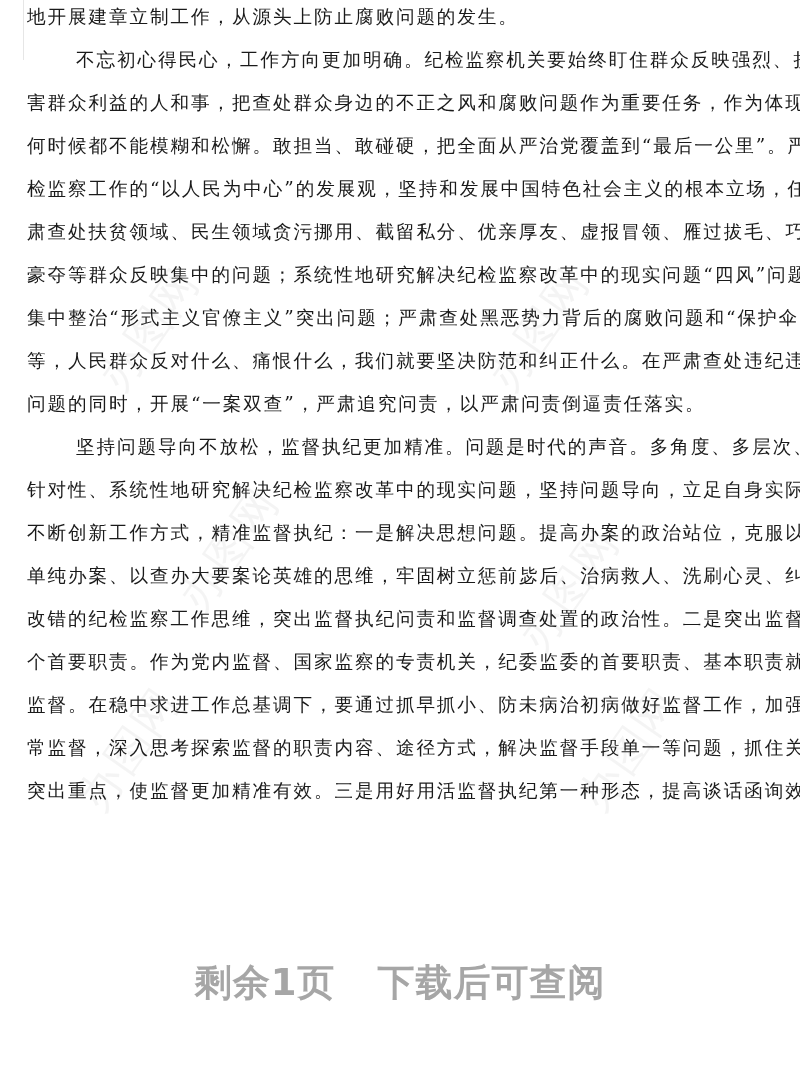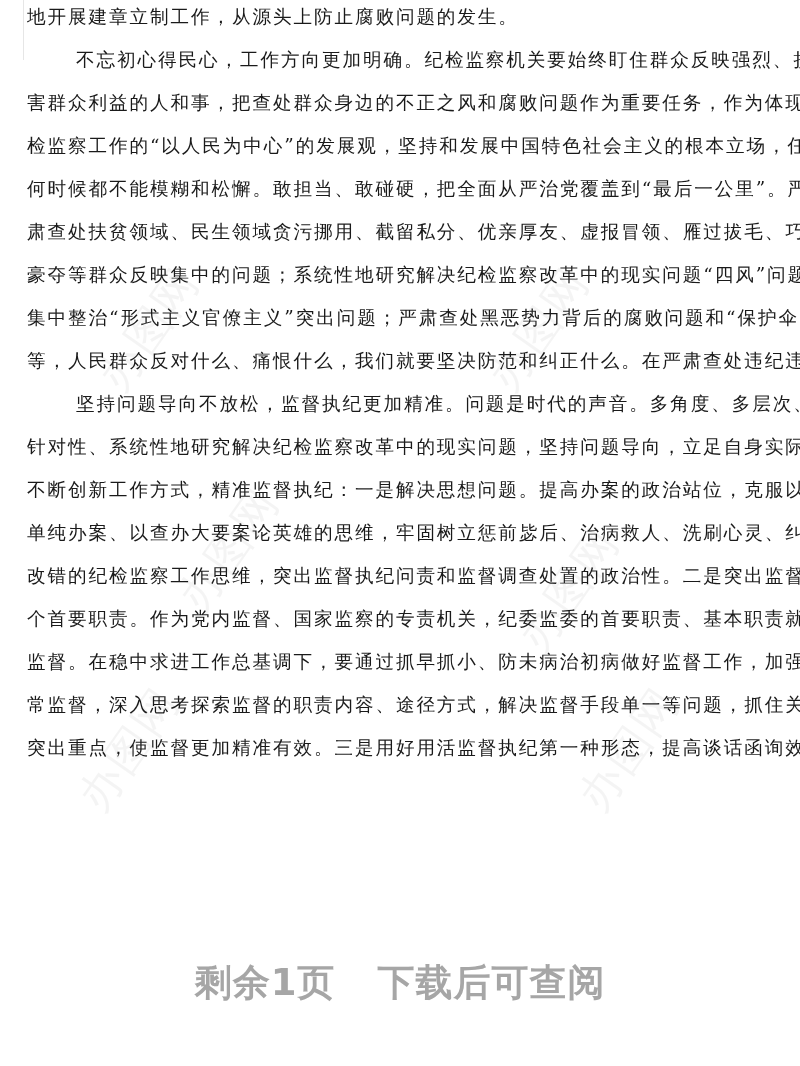--- a/index.html
+++ b/index.html
@@ -74,26 +74,27 @@
 </head>
 <body>
 
 <div class="page">
   <div class="left-rule"></div>
 
   <div class="text-body">
     <div class="line">地开展建章立制工作，从源头上防止腐败问题的发生。</div>
     <div class="line indent">不忘初心得民心，工作方向更加明确。纪检监察机关要始终盯住群众反映强烈、损</div>
     <div class="line">害群众利益的人和事，把查处群众身边的不正之风和腐败问题作为重要任务，作为体现纪</div>
+    <div class="line">何时候都不能模糊和松懈。敢担当、敢碰硬，把全面从严治党覆盖到“最后一公里”。严</div>
     <div class="line">检监察工作的“以人民为中心”的发展观，坚持和发展中国特色社会主义的根本立场，任</div>
-    <div class="line">何时候都不能模糊和松懈。敢担当、敢碰硬，把全面从严治党覆盖到“最后一公里”。严</div>
     <div class="line">肃查处扶贫领域、民生领域贪污挪用、截留私分、优亲厚友、虚报冒领、雁过拔毛、巧取</div>
     <div class="line">豪夺等群众反映集中的问题；系统性地研究解决纪检监察改革中的现实问题“四风”问题，</div>
     <div class="line">集中整治“形式主义官僚主义”突出问题；严肃查处黑恶势力背后的腐败问题和“保护伞”</div>
     <div class="line">等，人民群众反对什么、痛恨什么，我们就要坚决防范和纠正什么。在严肃查处违纪违法</div>
+    <div class="line">问题的同时，开展“一案双查”，严肃追究问责，以严肃问责倒逼责任落实。</div>
     <div class="line indent">坚持问题导向不放松，监督执纪更加精准。问题是时代的声音。多角度、多层次、</div>
     <div class="line">针对性、系统性地研究解决纪检监察改革中的现实问题，坚持问题导向，立足自身实际，</div>
     <div class="line">不断创新工作方式，精准监督执纪：一是解决思想问题。提高办案的政治站位，克服以往</div>
     <div class="line">单纯办案、以查办大要案论英雄的思维，牢固树立惩前毖后、治病救人、洗刷心灵、纠错</div>
     <div class="line">改错的纪检监察工作思维，突出监督执纪问责和监督调查处置的政治性。二是突出监督这</div>
     <div class="line">个首要职责。作为党内监督、国家监察的专责机关，纪委监委的首要职责、基本职责就是</div>
     <div class="line">监督。在稳中求进工作总基调下，要通过抓早抓小、防未病治初病做好监督工作，加强日</div>
     <div class="line">常监督，深入思考探索监督的职责内容、途径方式，解决监督手段单一等问题，抓住关键、</div>
     <div class="line">突出重点，使监督更加精准有效。三是用好用活监督执纪第一种形态，提高谈话函询效果，</div>
   </div>

